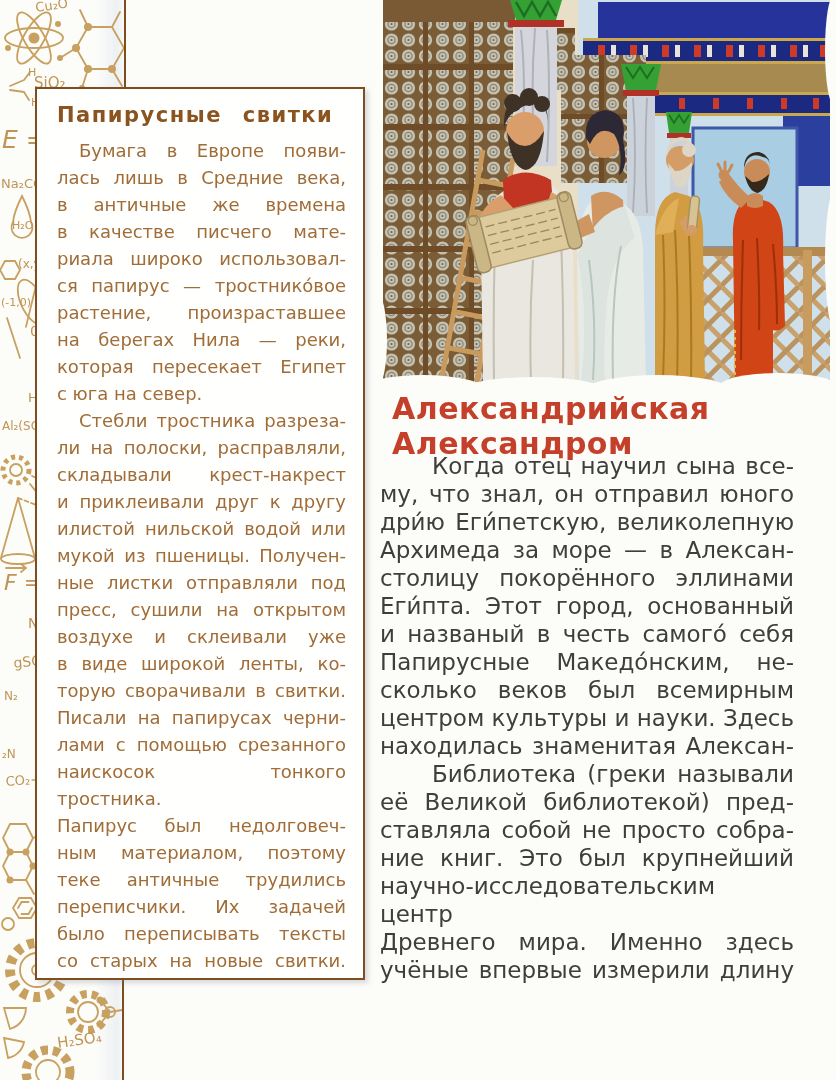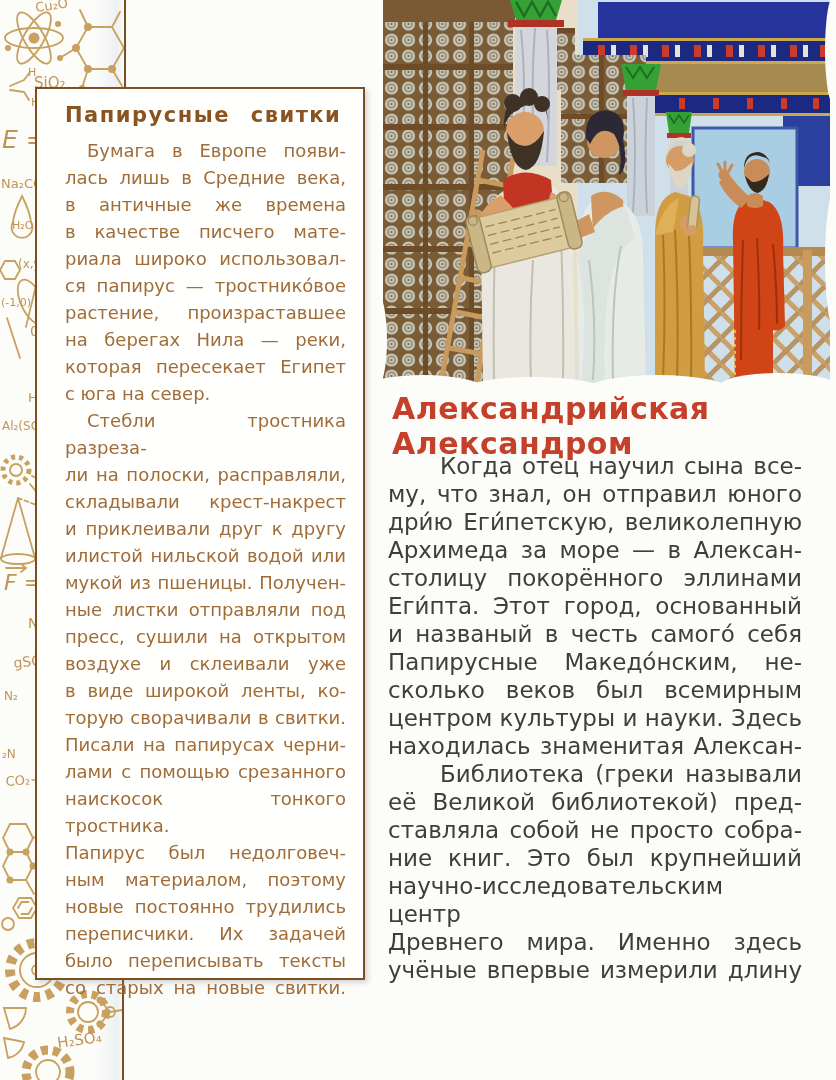--- a/index.html
+++ b/index.html
@@ -11,32 +11,32 @@
   .vline.top{left:124px;top:0;height:88px;}
   .vline.bottom{left:122px;top:979px;height:101px;}
   .margin-doodles{position:absolute;left:0;top:0;width:124px;height:1080px;}
   .margin-doodles svg{display:block;}
   .margin-doodles text{fill:#bf9556;font-family:"DejaVu Sans",sans-serif;}
   .doodle-stroke{fill:none;stroke:#c8a060;stroke-width:1.8;stroke-linecap:round;}
 
   .sidebar-box{position:absolute;left:35px;top:87px;width:330px;height:893px;
         background:#fffffd;border:2px solid #7d4e1f;box-sizing:border-box;
         box-shadow:3px 3px 5px rgba(110,110,135,.25);
-        padding:12px 17px 0 28px;}
+        padding:12px 17px 0 20px;}
   .sidebar-title{font-size:21px;font-weight:bold;color:#8a5320;letter-spacing:1.5px;
         word-spacing:12px;margin:2px 0 10px 0;}
   .jline{display:block;text-align:justify;text-align-last:justify;white-space:normal;}
   .jline.flush{text-align-last:left;}
   .sidebar-text{color:#a06c38;font-size:18px;line-height:27px;}
   .sidebar-text .indent{text-indent:22px;}
 
   .illustration{position:absolute;left:383px;top:0;width:447px;height:388px;}
   .article-heading{position:absolute;left:392px;top:391px;width:430px;
         font-size:30px;font-weight:bold;color:#c5402a;letter-spacing:.5px;word-spacing:9px;}
-  .main-text{position:absolute;left:388px;top:452px;width:414px;
+  .main-text{position:absolute;left:380px;top:452px;width:414px;
         color:#3f3e3c;font-size:23px;line-height:28px;}
   .main-text .indent{text-indent:52px;}
 </style>
 </head>
 <body>
 
 <div class="page">
 
   <div class="gutter-shade"></div>
 
@@ -181,21 +181,21 @@
         <div class="jline">ные листки отправляли под</div>
         <div class="jline">пресс, сушили на открытом</div>
         <div class="jline">воздухе и склеивали уже</div>
         <div class="jline">в виде широкой ленты, ко-</div>
         <div class="jline">торую сворачивали в свитки.</div>
         <div class="jline">Писали на папирусах черни-</div>
         <div class="jline">лами с помощью срезанного</div>
         <div class="jline">наискосок тонкого тростника.</div>
         <div class="jline">Папирус был недолговеч-</div>
         <div class="jline">ным материалом, поэтому</div>
-        <div class="jline">новые постоянно трудились</div>
+        <div class="jline">теке античные трудились</div>
         <div class="jline">переписчики. Их задачей</div>
         <div class="jline">было переписывать тексты</div>
         <div class="jline">со старых на новые свитки.</div>
       </div>
   </div>
 
   <div class="illustration">
     <svg width="447" height="388" viewBox="0 0 447 388">
       <defs>
         <pattern id="scrolls" width="17" height="16" patternUnits="userSpaceOnUse">

